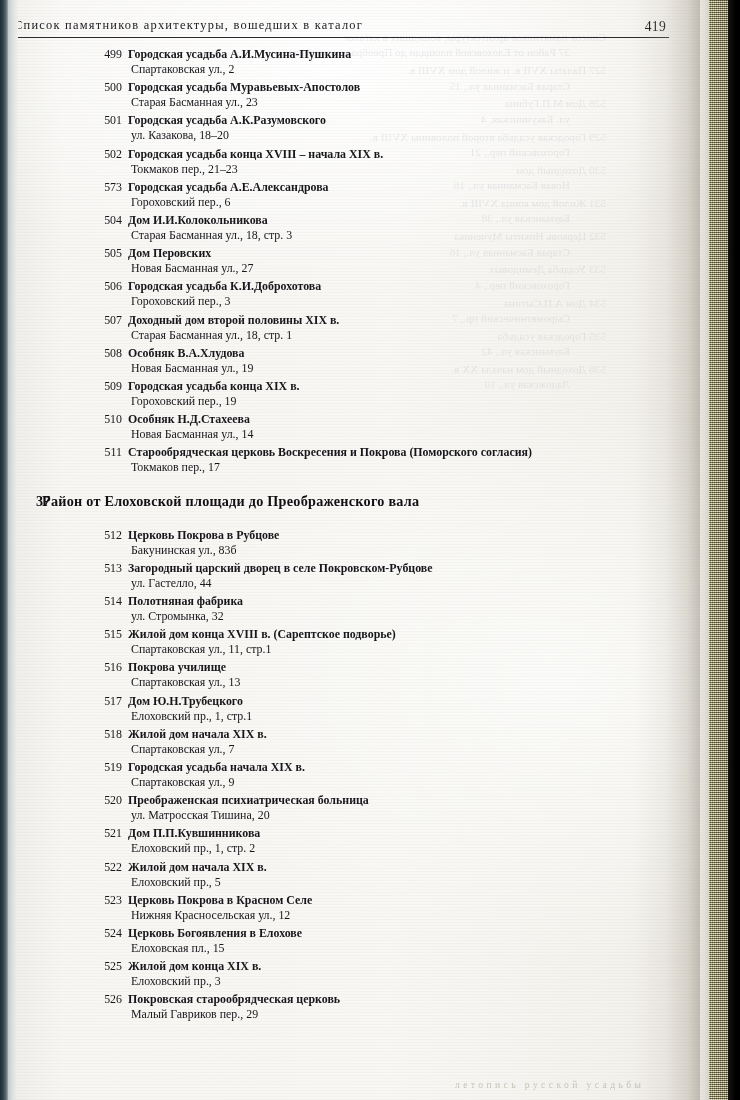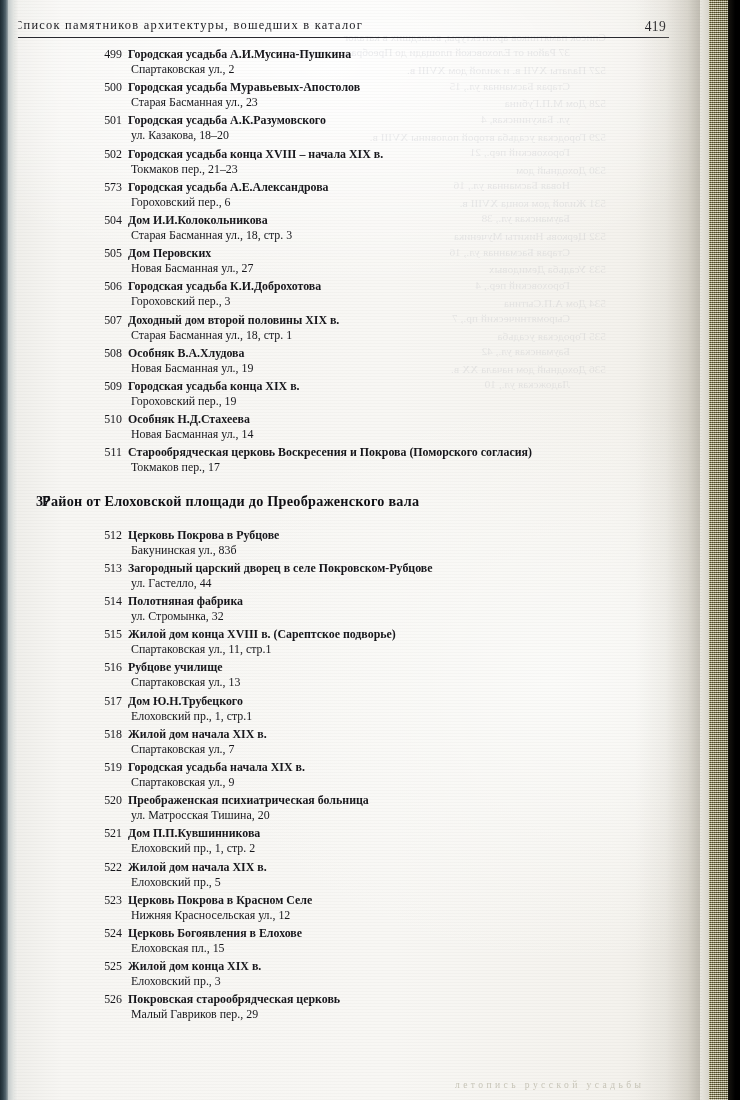--- a/index.html
+++ b/index.html
@@ -364,21 +364,21 @@
         <span class="title">Полотняная фабрика</span>
         <span class="addr">ул. Стромынка, 32</span>
       </div>
       <div class="entry" style="top: 627.2px;">
         <span class="num">515</span>
         <span class="title">Жилой дом конца XVIII в. (Сарептское подворье)</span>
         <span class="addr">Спартаковская ул., 11, стр.1</span>
       </div>
       <div class="entry" style="top: 660.4px;">
         <span class="num">516</span>
-        <span class="title">Рубцове училище</span>
+        <span class="title">Покрова училище</span>
         <span class="addr">Спартаковская ул., 13</span>
       </div>
       <div class="entry" style="top: 693.6px;">
         <span class="num">517</span>
         <span class="title">Дом Ю.Н.Трубецкого</span>
         <span class="addr">Елоховский пр., 1, стр.1</span>
       </div>
       <div class="entry" style="top: 726.8px;">
         <span class="num">518</span>
         <span class="title">Жилой дом начала XIX в.</span>

